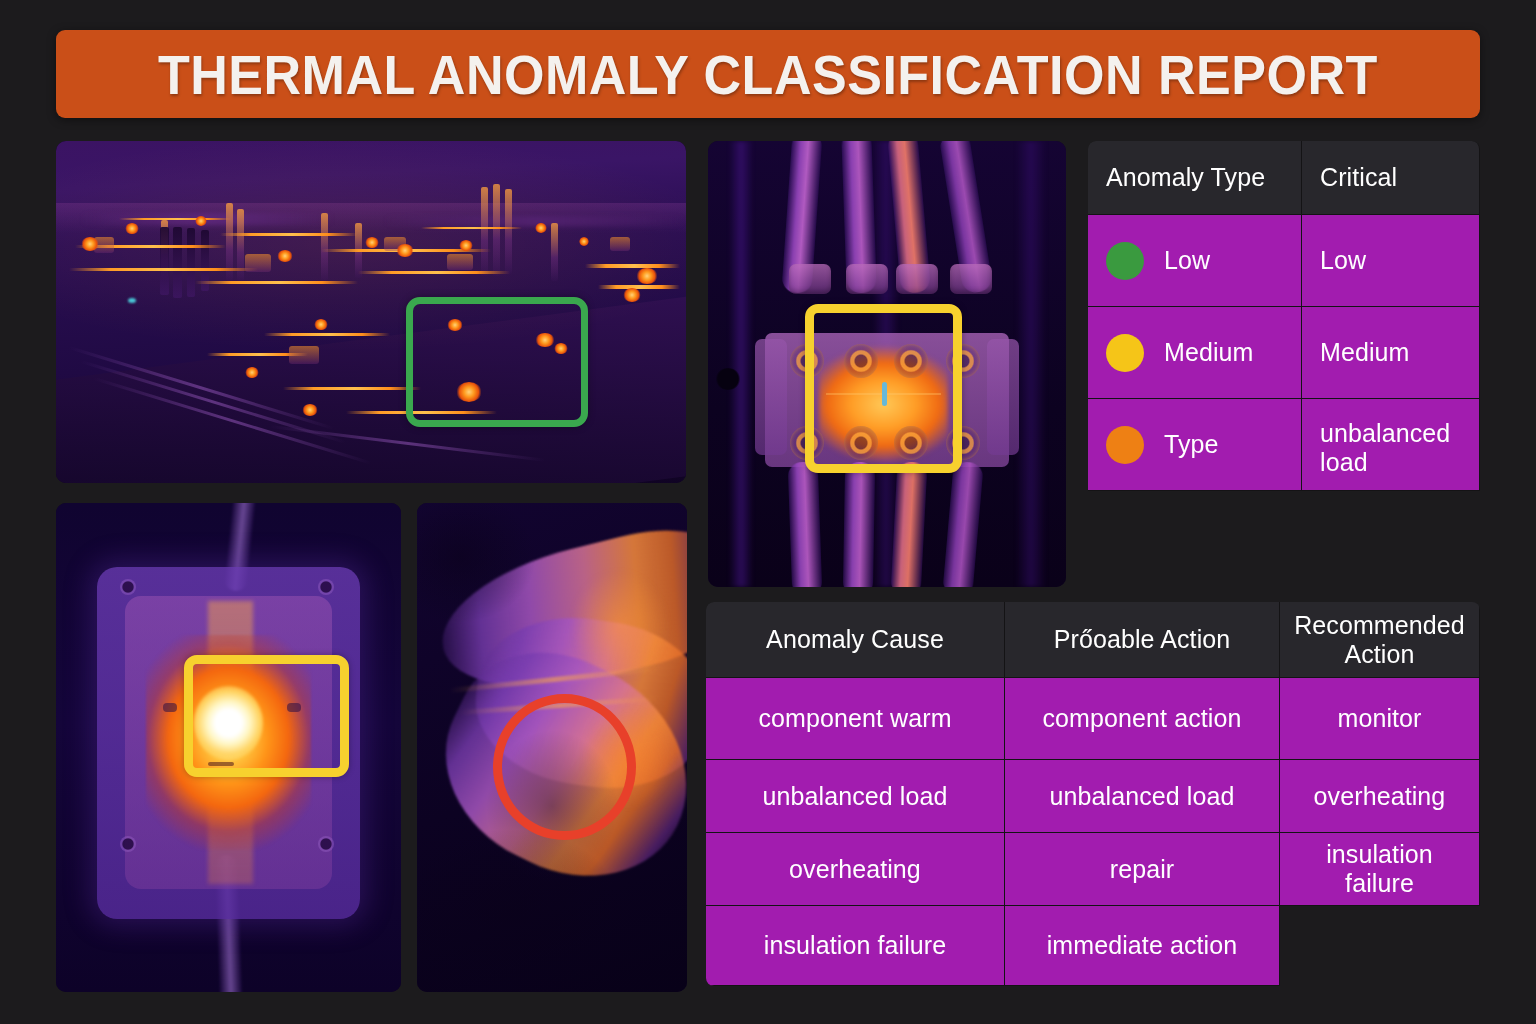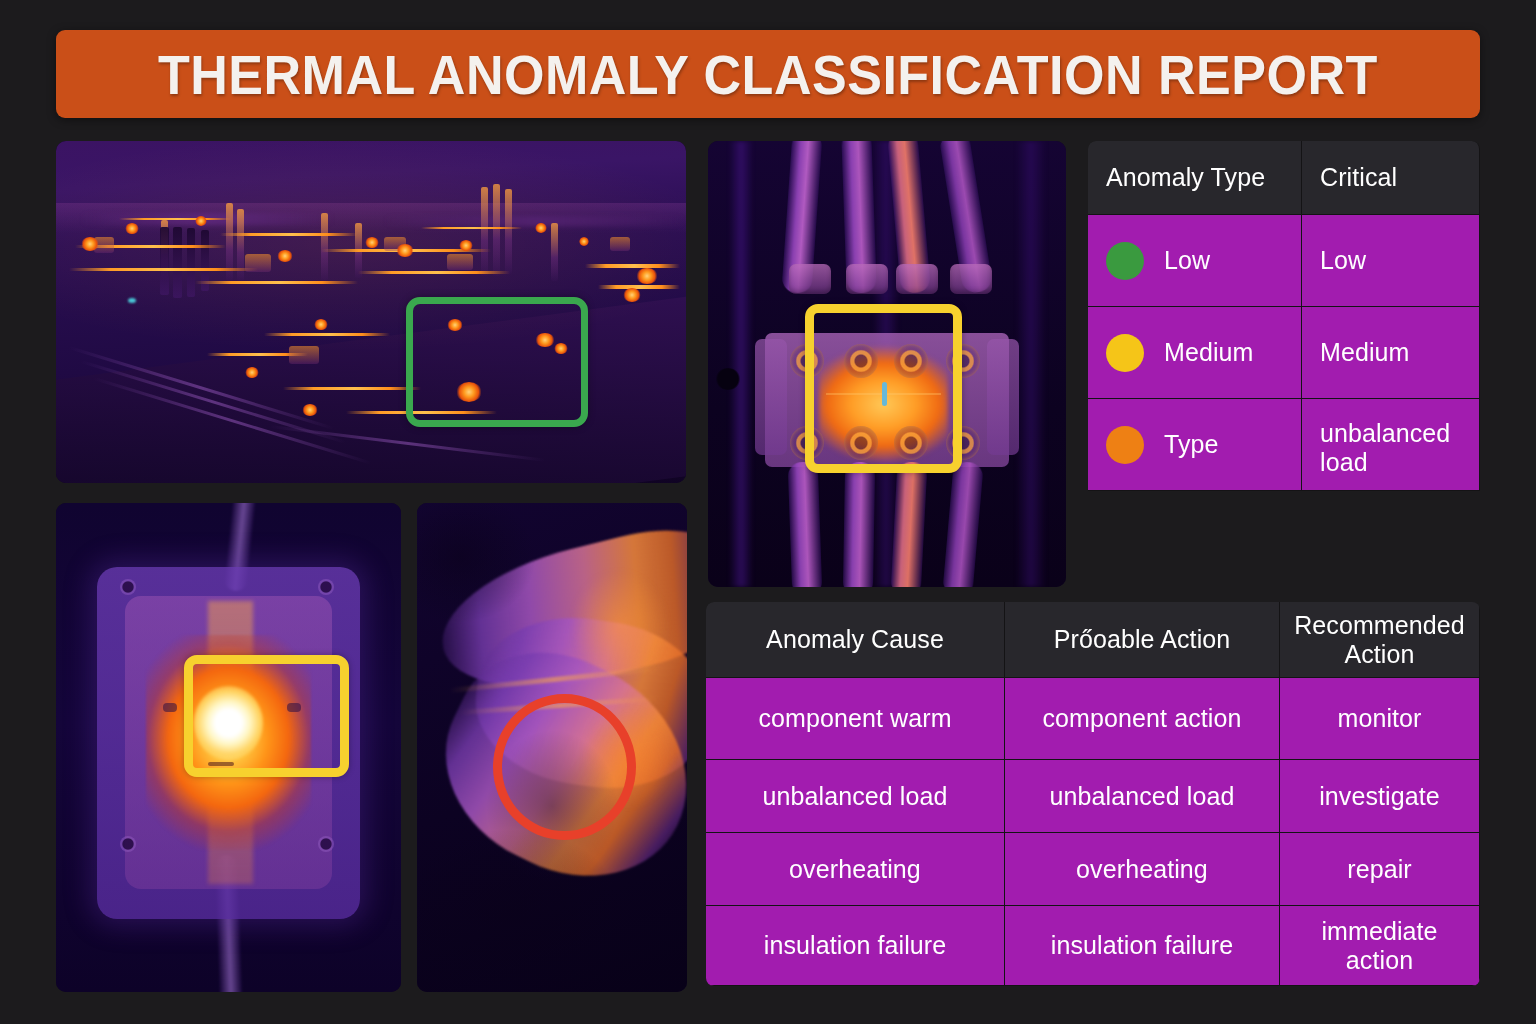--- a/index.html
+++ b/index.html
@@ -459,21 +459,20 @@
   <div class="cell head ctr">Anomaly Cause</div>
   <div class="cell head ctr">Prőoable Action</div>
   <div class="cell head ctr">Recommended Action</div>
 
   <div class="cell ctr">component warm</div>
   <div class="cell ctr">component action</div>
   <div class="cell ctr">monitor</div>
 
   <div class="cell ctr">unbalanced load</div>
   <div class="cell ctr">unbalanced load</div>
-  <div class="cell ctr">investigate</div>
 
   <div class="cell ctr">overheating</div>
   <div class="cell ctr">overheating</div>
   <div class="cell ctr">repair</div>
 
   <div class="cell ctr">insulation failure</div>
   <div class="cell ctr">insulation failure</div>
   <div class="cell ctr">immediate action</div>
 </div>
 

